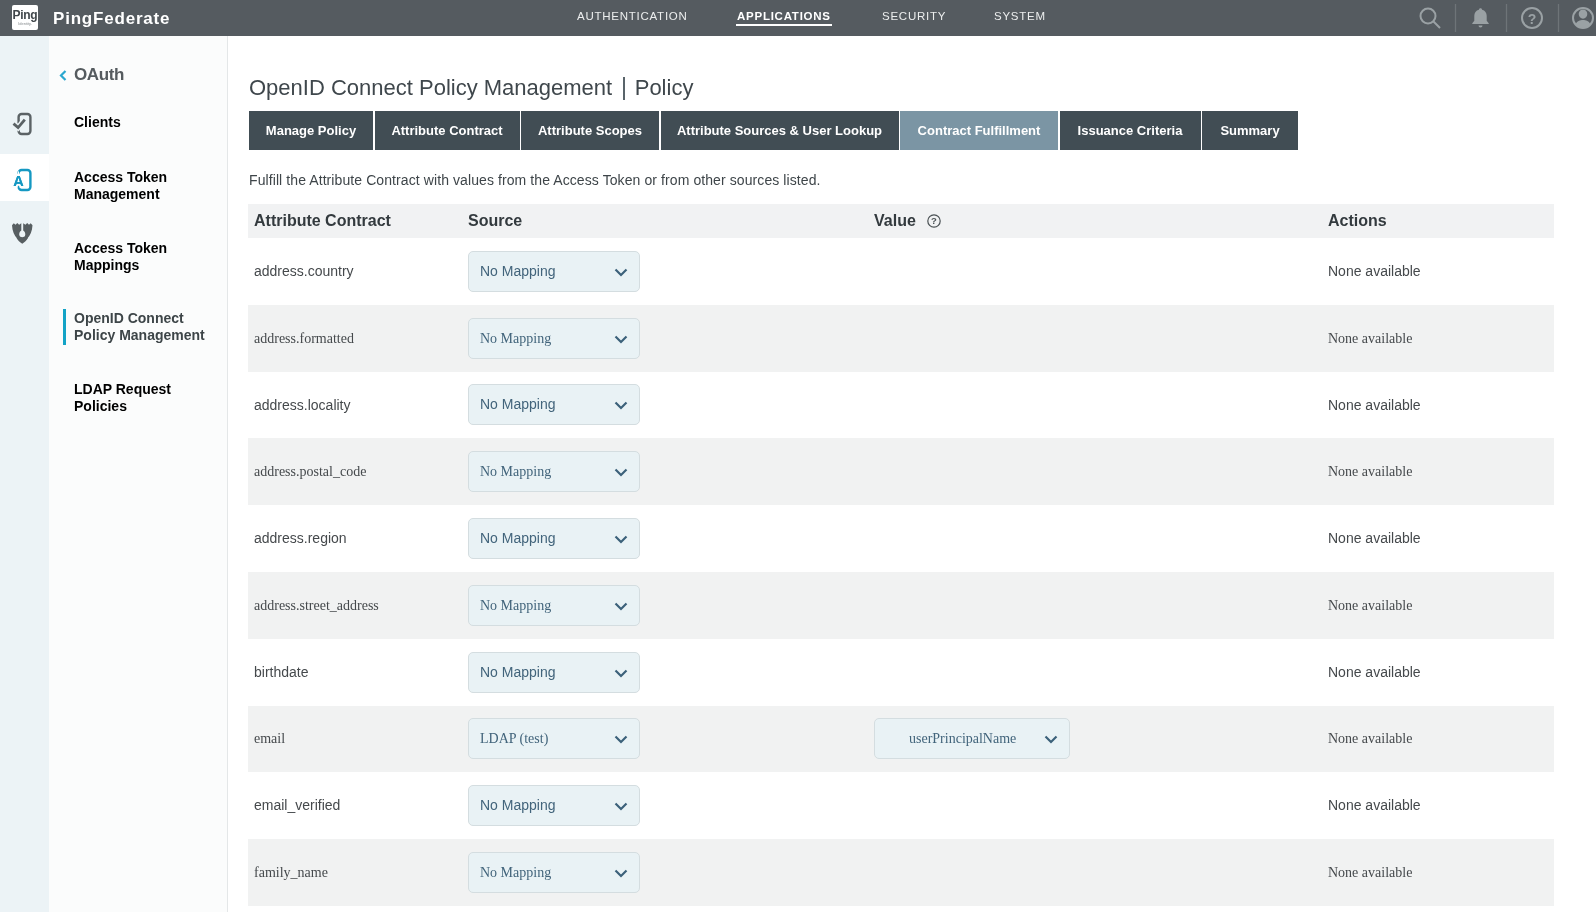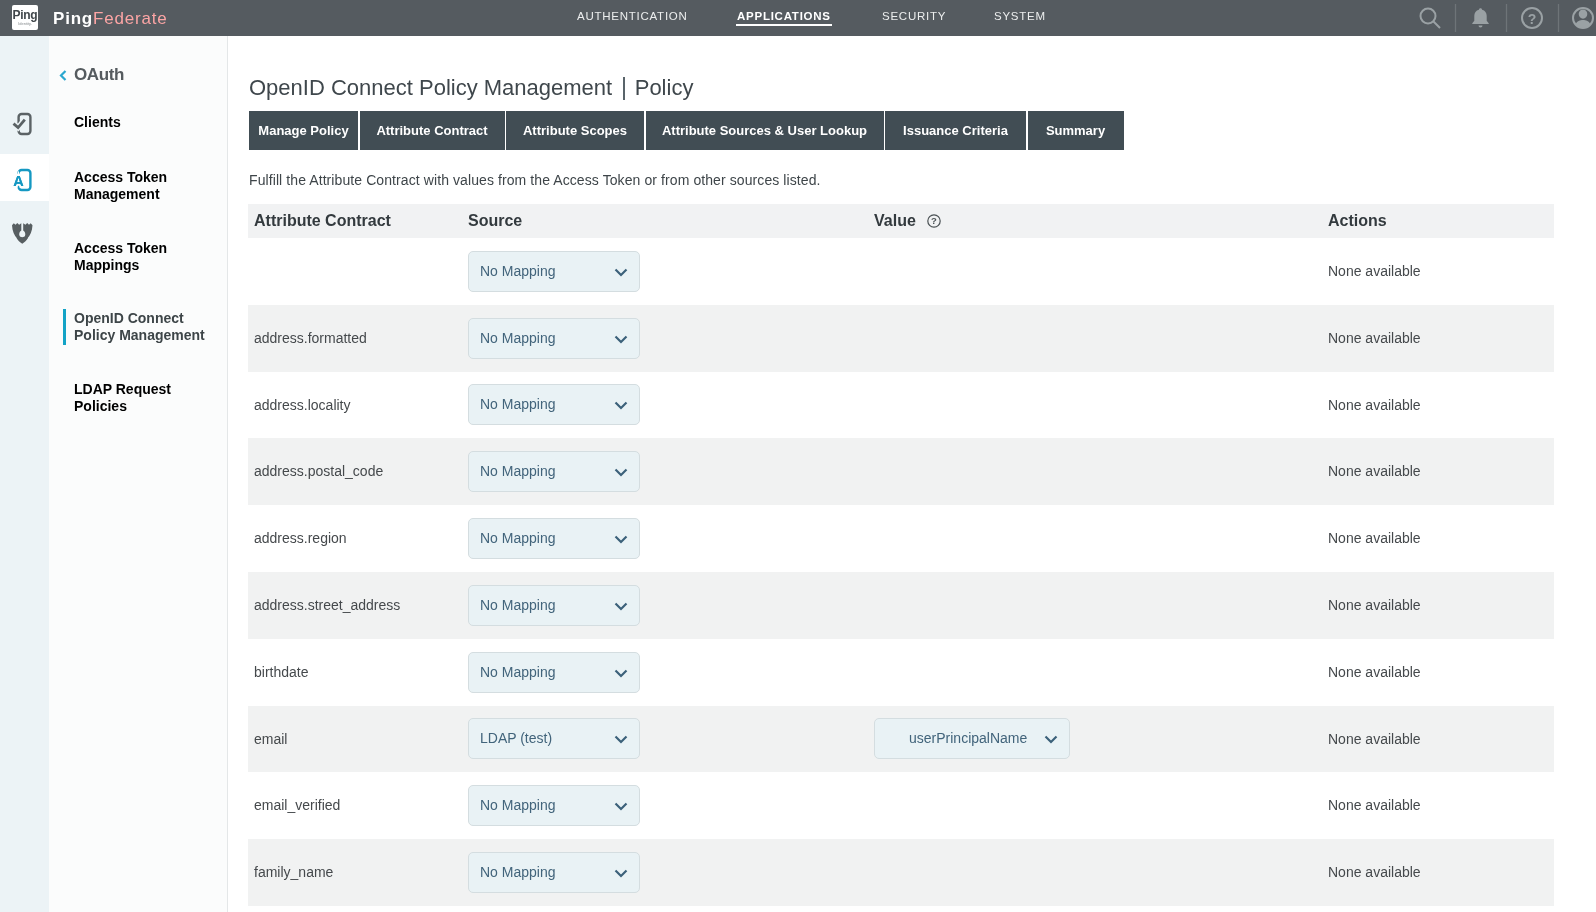--- a/index.html
+++ b/index.html
@@ -7,21 +7,21 @@
 body { font-family:"Liberation Sans",sans-serif; background:#fff; position:relative; overflow:hidden; }
 .abs { position:absolute; }
 
 
 .topbar { position:absolute; left:0; top:0; width:1596px; height:36px; background:#555b60; }
 .logo { position:absolute; left:12px; top:5px; width:26px; height:25px; background:#fff; border-radius:2px; text-align:center; }
 .logo .p { font-size:12px; font-weight:bold; color:#40464a; line-height:14px; margin-top:3px; letter-spacing:-0.3px; }
 .logo .i { font-size:4px; color:#8a8f92; line-height:4px; }
 .brand { position:absolute; left:53px; top:0; height:36px; line-height:37px; font-size:17px; color:#fff; letter-spacing:0.8px; }
 .brand b { font-weight:bold; }
-.brand span { font-weight:normal; color:#fca5a5; }
+.brand span { font-weight:bold; color:#ffffff; }
 .nav-item { position:absolute; top:0; height:53px; line-height:32px; font-size:11.5px; letter-spacing:0.75px; color:#eceeee; }
 .nav-item.active { font-weight:bold; color:#fff; }
 .nav-item.active::after { content:""; position:absolute; left:-1px; right:-1px; top:24px; height:2px; background:#fff; }
 
 
 .strip { position:absolute; left:0; top:36px; width:49px; height:876px; background:#ecf3f6; }
 
 
 .menu { position:absolute; left:49px; top:36px; width:179px; height:876px; background:#fbfcfc; border-right:1px solid #e4e7e8; }
 .oauth { position:absolute; left:10px; top:29px; height:22px; }
@@ -36,21 +36,21 @@
 .title .sep { display:inline-block; width:1.5px; height:23px; background:#59646a; margin:0 10px 0 11px; }
 .tabs { position:absolute; left:249px; top:111px; height:39px; display:flex; }
 .tab { height:39px; background:#414d54; color:#fff; font-size:13px; font-weight:bold; text-align:center; line-height:39px; margin-right:1.5px; white-space:nowrap; }
 .tab.active { background:#7b95a4; }
 .desc { position:absolute; left:249px; top:172px; font-size:14px; letter-spacing:0.09px; color:#3e4549; }
 
 
 .thead { position:absolute; left:248px; top:204px; width:1306px; height:34px; background:#f1f2f3; font-size:16px; font-weight:bold; color:#333a3e; }
 .thead span { position:absolute; top:0; line-height:34px; }
 .row { position:absolute; left:248px; width:1306px; }
-.row.gray { background:#f1f2f2; }
+.row.gray { background:#f1f2f2;font-family:Liberation Serif, serif; }
 .attr { position:absolute; left:6px; top:0; font-size:14px; color:#45494c; }
 .none { position:absolute; left:1080px; top:0; font-size:14px; color:#45494c; }
 .dd { position:absolute; background:#e9f2f5; border:1px solid #d4dde0; border-radius:5px; height:41px; font-size:14px; color:#42647b; }
 .dd .txt { position:absolute; left:11px; top:0; line-height:39px; white-space:nowrap; }
 .dd svg { position:absolute; right:11px; top:16px; }
 </style>
 </head>
 <body>
 
 <div class="topbar">
@@ -111,42 +111,44 @@
   <div class="mitem" style="top:133px;">Access Token Management</div>
   <div class="mitem" style="top:204px;">Access Token Mappings</div>
   <div class="mbar"></div>
   <div class="mitem active" style="top:274px;">OpenID Connect Policy Management</div>
   <div class="mitem" style="top:345px;">LDAP Request Policies</div>
 </div>
 
 <div class="title">OpenID Connect Policy Management<span class="sep"></span>Policy</div>
 
 <div class="tabs">
-  <div class="tab" style="width:109px;">Manage Policy</div>
+  <div class="tab" style="width:124px;">Manage Policy</div>
   <div class="tab" style="width:145px;">Attribute Contract</div>
   <div class="tab" style="width:138px;">Attribute Scopes</div>
   <div class="tab" style="width:238px;">Attribute Sources &amp; User Lookup</div>
+  <div class="tab active" style="width:158px;">Contract Fulfillment</div>
   <div class="tab" style="width:141px;">Issuance Criteria</div>
   <div class="tab" style="width:96px;">Summary</div>
 </div>
 
 <div class="desc">Fulfill the Attribute Contract with values from the Access Token or from other sources listed.</div>
 
 <div class="thead">
   <span style="left:6px;">Attribute Contract</span>
   <span style="left:220px;">Source</span>
   <span style="left:626px;">Value</span>
   <svg class="abs" style="left:679px;top:10px;" width="14" height="14" viewBox="0 0 14 14">
     <circle cx="7" cy="7" r="6.2" stroke="#4a5154" stroke-width="1.2" fill="none"></circle>
     <text x="7" y="10.4" text-anchor="middle" font-size="9.5" font-weight="bold" fill="#4a5154" font-family="Liberation Sans">?</text>
   </svg>
   <span style="left:1080px;">Actions</span>
 </div>
 
 <div class="row" style="top:238px;height:67px;">
+  <span class="attr" style="line-height:67px;">address.country</span>
   <div class="dd" style="left:220px;top:13px;width:172px;">
       <span class="txt">No Mapping</span>
       <svg width="14" height="9" viewBox="0 0 14 9">
         <path d="M1.5 1.5 L7 7 L12.5 1.5" stroke="#3c617a" stroke-width="2.2" fill="none"></path>
       </svg>
     </div>
   <span class="none" style="line-height:67px;">None available</span>
 </div>
 <div class="row gray" style="top:305px;height:67px;">
   <span class="attr" style="line-height:67px;">address.formatted</span>

